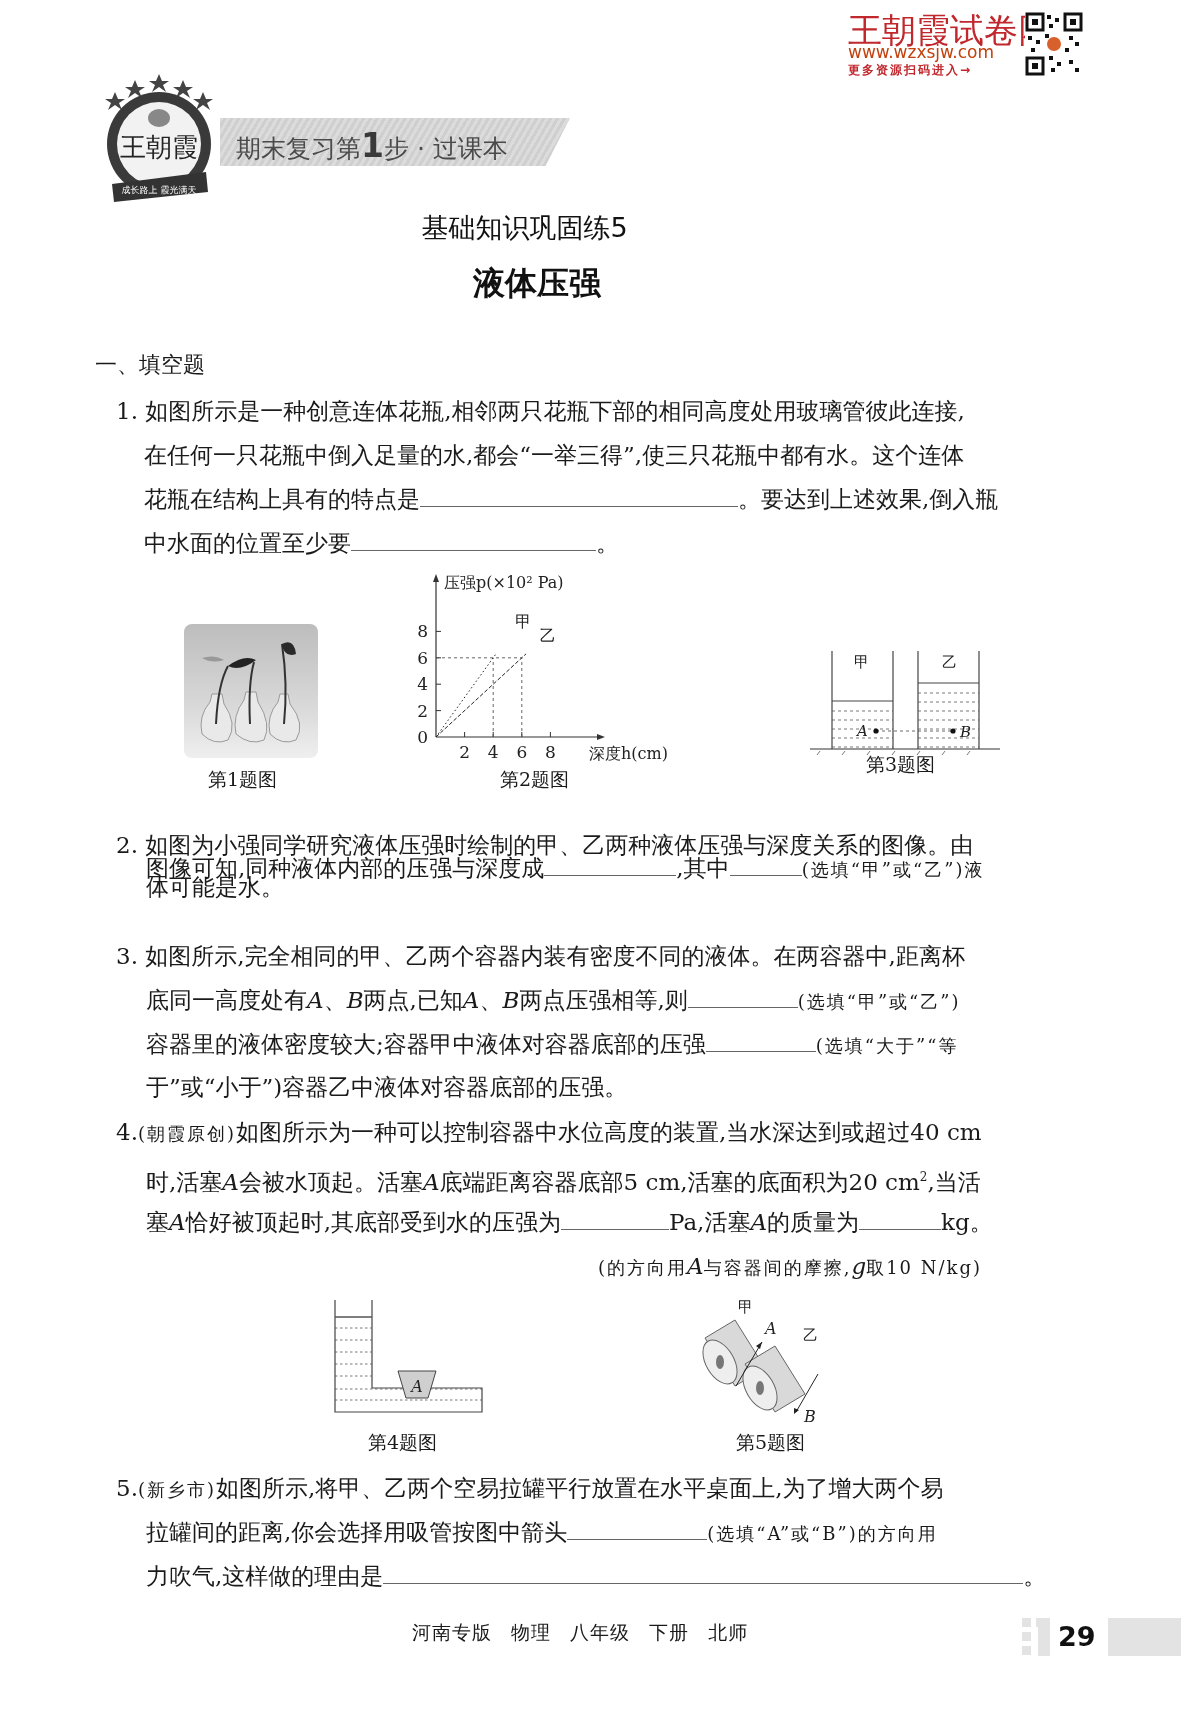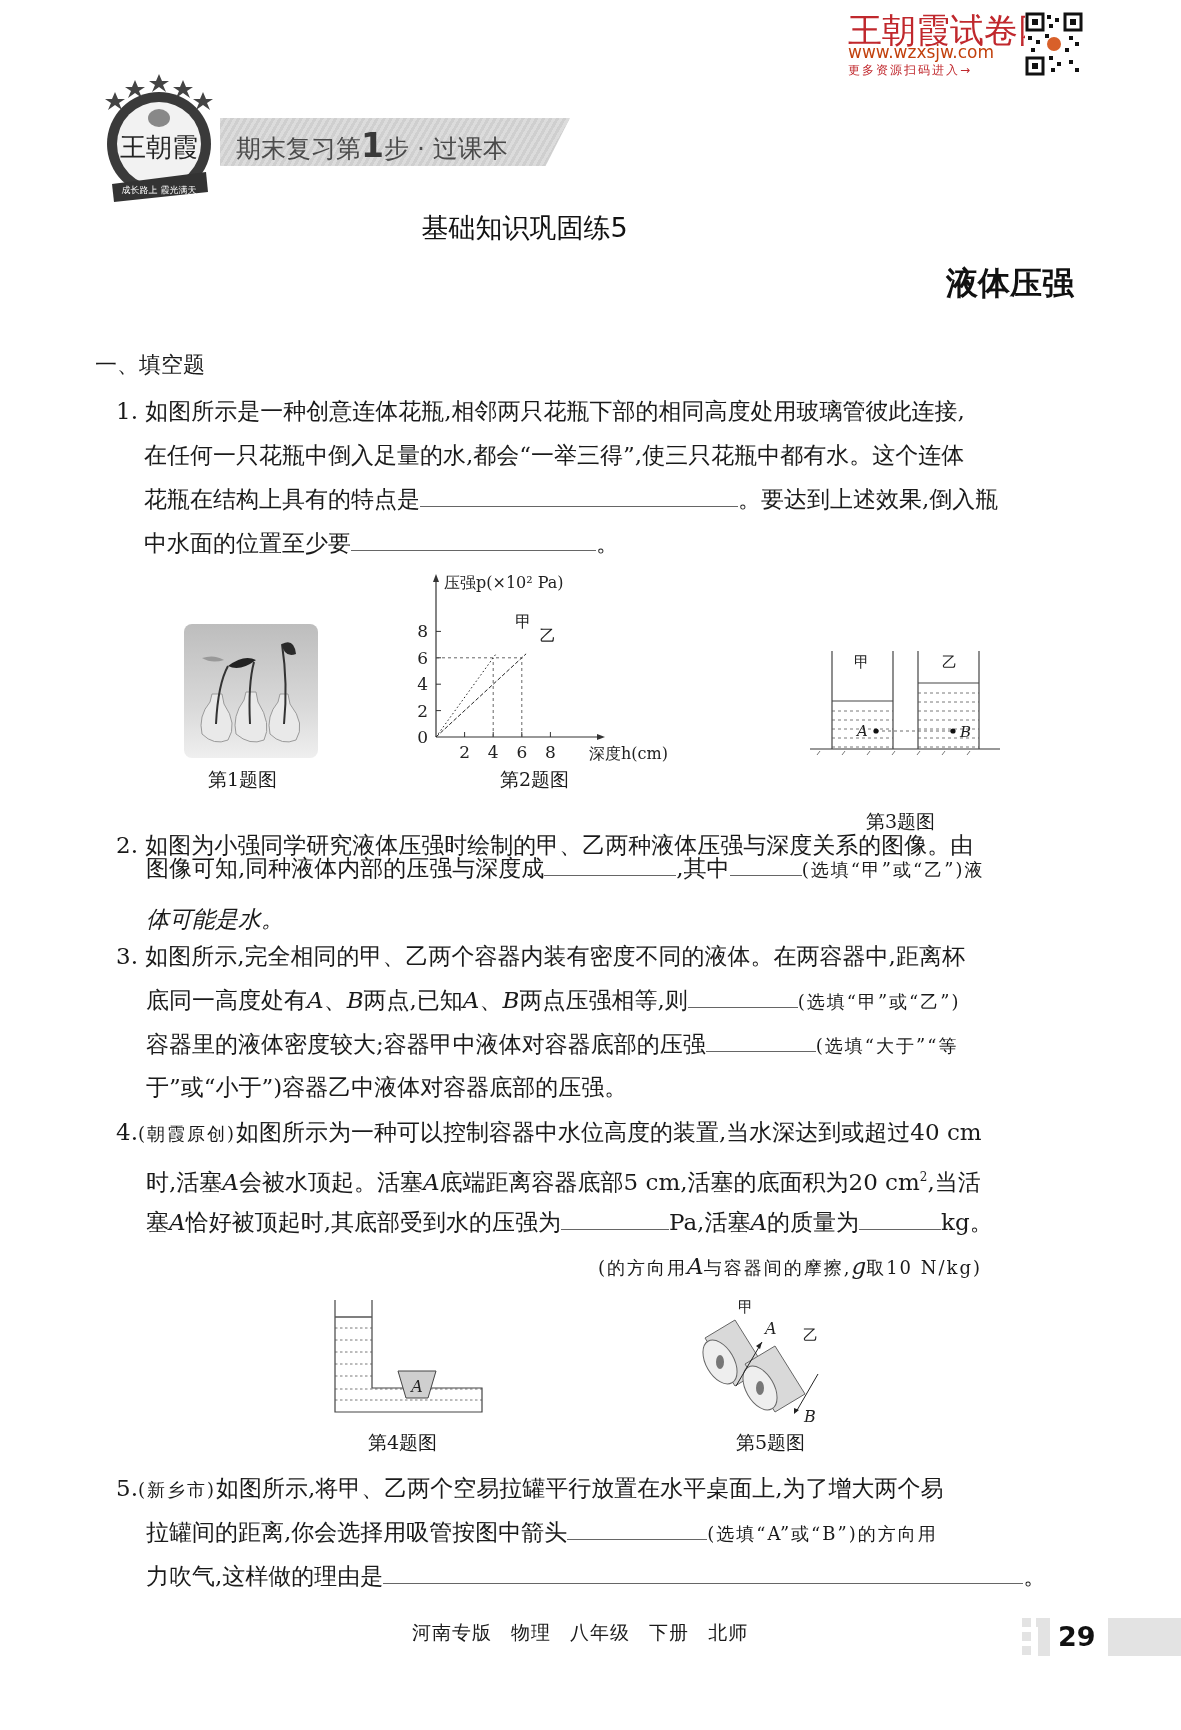--- a/index.html
+++ b/index.html
@@ -4,35 +4,35 @@
 <style>
   html, body { margin: 0; padding: 0; background: #ffffff; }
   body { width: 1181px; height: 1730px; position: relative; overflow: hidden;
          font-family: "DejaVu Serif", "Liberation Serif", serif; color: #1a1a1a; }
   .abs { position: absolute; }
   
   .ad-brand { left: 848px; top: 8px; font-family: "DejaVu Sans", sans-serif; font-weight: normal;
               font-size: 34px; color: #c0282d; letter-spacing: 0px; white-space: nowrap; }
   .ad-url { left: 848px; top: 42px; font-family: "DejaVu Sans", sans-serif; font-size: 17px;
             color: #c2410c; white-space: nowrap; }
-  .ad-more { left: 848px; top: 62px; font-family: "DejaVu Sans", sans-serif; font-weight: normal;
+  .ad-more { left: 848px; top: 62px; font-family: "DejaVu Sans", sans-serif; font-weight: bold;
              font-size: 12px; color: #c0282d; letter-spacing: 2px; white-space: nowrap; }
   .qr { left: 1025px; top: 12px; width: 58px; height: 64px; }
   
   .logo { left: 100px; top: 72px; width: 118px; height: 135px; }
   .banner { left: 220px; top: 118px; width: 350px; height: 48px;
             background: repeating-linear-gradient(120deg, #dcdcdc 0 3px, #cfcfcf 3px 6px);
             clip-path: polygon(0 0, 100% 0, 93% 100%, 0 100%); }
   .banner-text { left: 236px; top: 126px; font-family: "DejaVu Sans", sans-serif; font-size: 25px;
                  color: #4a4a4a; white-space: nowrap; }
   .banner-text b { font-size: 33px; color: #3a3a3a; }
   
   .title1 { left: 0; width: 1049px; top: 210px; text-align: center; font-family: "DejaVu Sans", sans-serif;
             font-size: 27px; color: #111; }
-  .title2 { left: 0; width: 1074px; top: 262px; text-align: right; font-family: "DejaVu Sans", sans-serif;
+  .title2 { left: 0; width: 1074px; top: 262px; text-align: center; font-family: "DejaVu Sans", sans-serif;
             font-size: 32px; font-weight: bold; color: #111; }
   .section { left: 95px; top: 350px; font-family: "DejaVu Sans", sans-serif; font-size: 22px; font-weight: normal; }
   
   .line { position: absolute; font-size: 23px; white-space: nowrap; line-height: 30px; }
   .blank { display: inline-block; border-bottom: 1.5px solid #666; height: 22px; vertical-align: baseline; }
   .small { font-size: 18px; letter-spacing: 2px; }
   .cap { position: absolute; font-size: 19px; white-space: nowrap; }
   i.v { font-style: italic; }
   sup { font-size: 12px; }
   
@@ -204,27 +204,27 @@
     </g>
   </g>
   <line x1="66" y1="86" x2="143" y2="86" stroke="#444" stroke-dasharray="3,3" stroke-width="0.8"></line>
   <circle cx="66" cy="86" r="2.6" fill="#111"></circle>
   <circle cx="143" cy="86" r="2.6" fill="#111"></circle>
   <text x="44" y="22" font-size="15" fill="#222">甲</text>
   <text x="132" y="22" font-size="15" fill="#222">乙</text>
   <text x="47" y="91" font-size="15" font-style="italic" fill="#222">A</text>
   <text x="150" y="92" font-size="15" font-style="italic" fill="#222">B</text>
 </svg>
-<div class="cap" style="left:866px; top:809px;">第3题图</div>
+<div class="cap" style="left:866px; top:752px;">第3题图</div>
 
 <div class="line" style="left:116px; top:830px;">2. 如图为小强同学研究液体压强时绘制的甲、乙两种液体压强与深度关系的图像。由</div>
 <div class="line" style="left:146px; top:853px;">
   <span>图像可知,同种液体内部的压强与深度成</span><span class="blank" style="width:132px"></span><span>,其中</span><span class="blank" style="width:72px"></span><span class="small">(选填“甲”或“乙”)液</span>
 </div>
-<div class="line" style="left:146px; top:904px;font-style:italic;">体可能是水。</div>
+<div class="line" style="left:146px; top:872px;">体可能是水。</div>
 
 <div class="line" style="left:116px; top:941px;">3. 如图所示,完全相同的甲、乙两个容器内装有密度不同的液体。在两容器中,距离杯</div>
 <div class="line" style="left:146px; top:985px;">
   <span>底同一高度处有</span><i class="v">A</i><span>、</span><i class="v">B</i><span>两点,已知</span><i class="v">A</i><span>、</span><i class="v">B</i><span>两点压强相等,则</span><span class="blank" style="width:110px"></span><span class="small">(选填“甲”或“乙”)</span>
 </div>
 <div class="line" style="left:146px; top:1029px;">
   <span>容器里的液体密度较大;容器甲中液体对容器底部的压强</span><span class="blank" style="width:110px"></span><span class="small">(选填“大于”“等</span>
 </div>
 <div class="line" style="left:146px; top:1072px;">于”或“小于”)容器乙中液体对容器底部的压强。</div>
 

